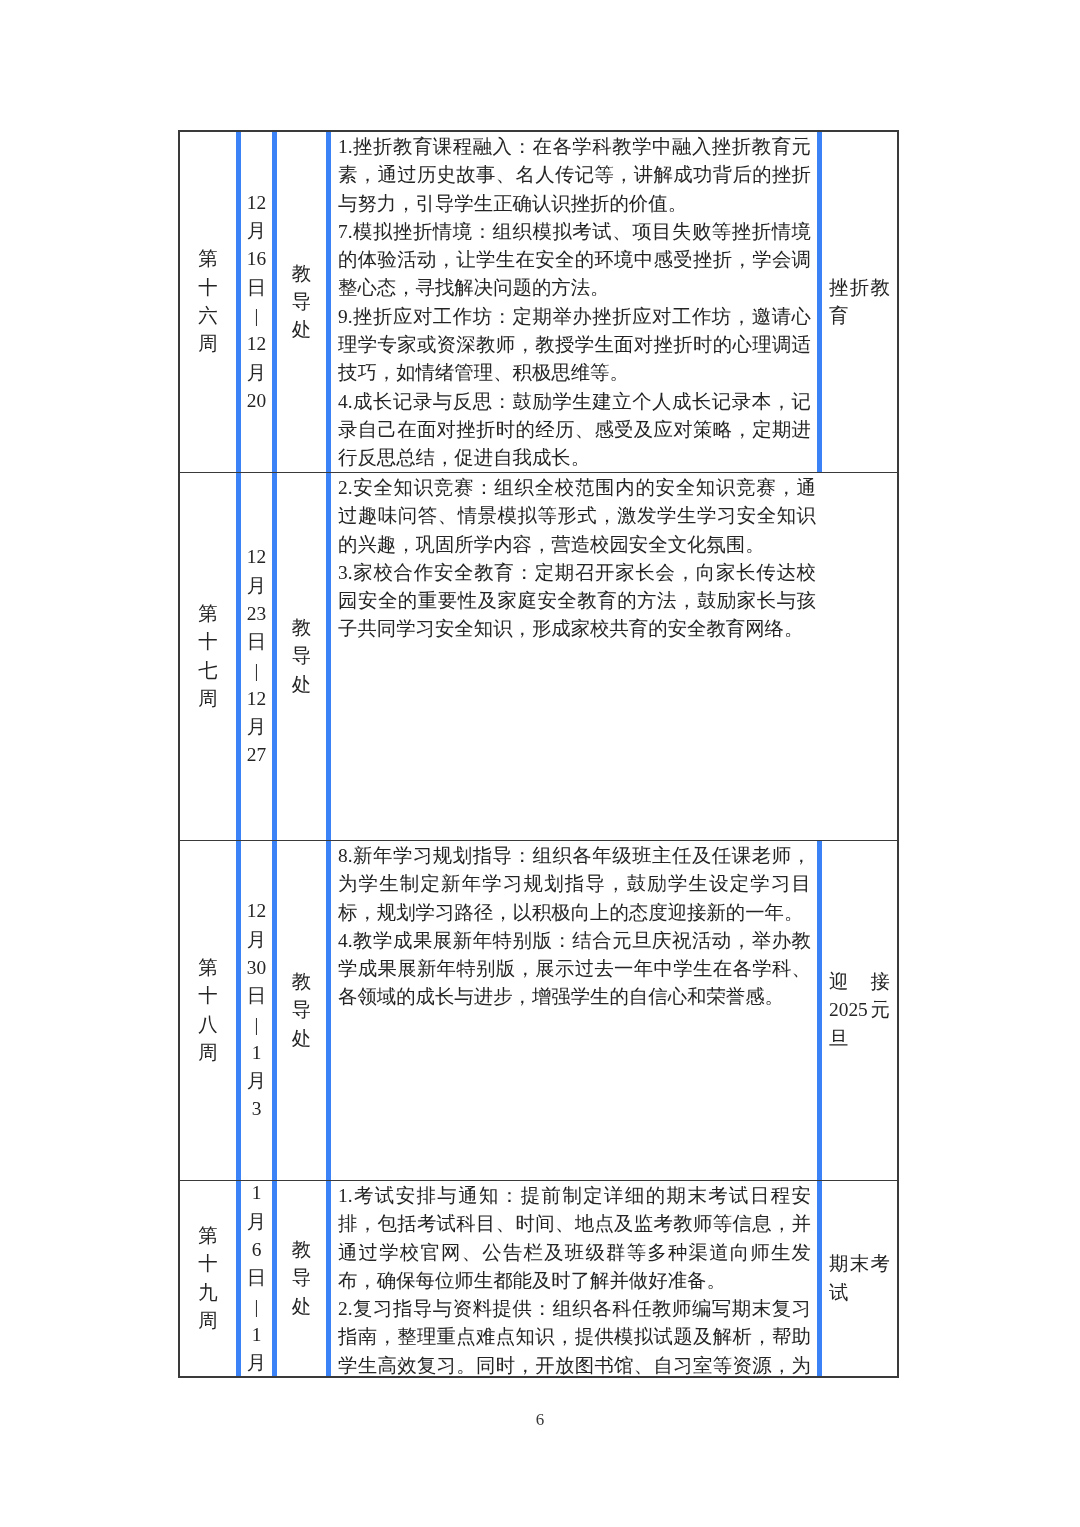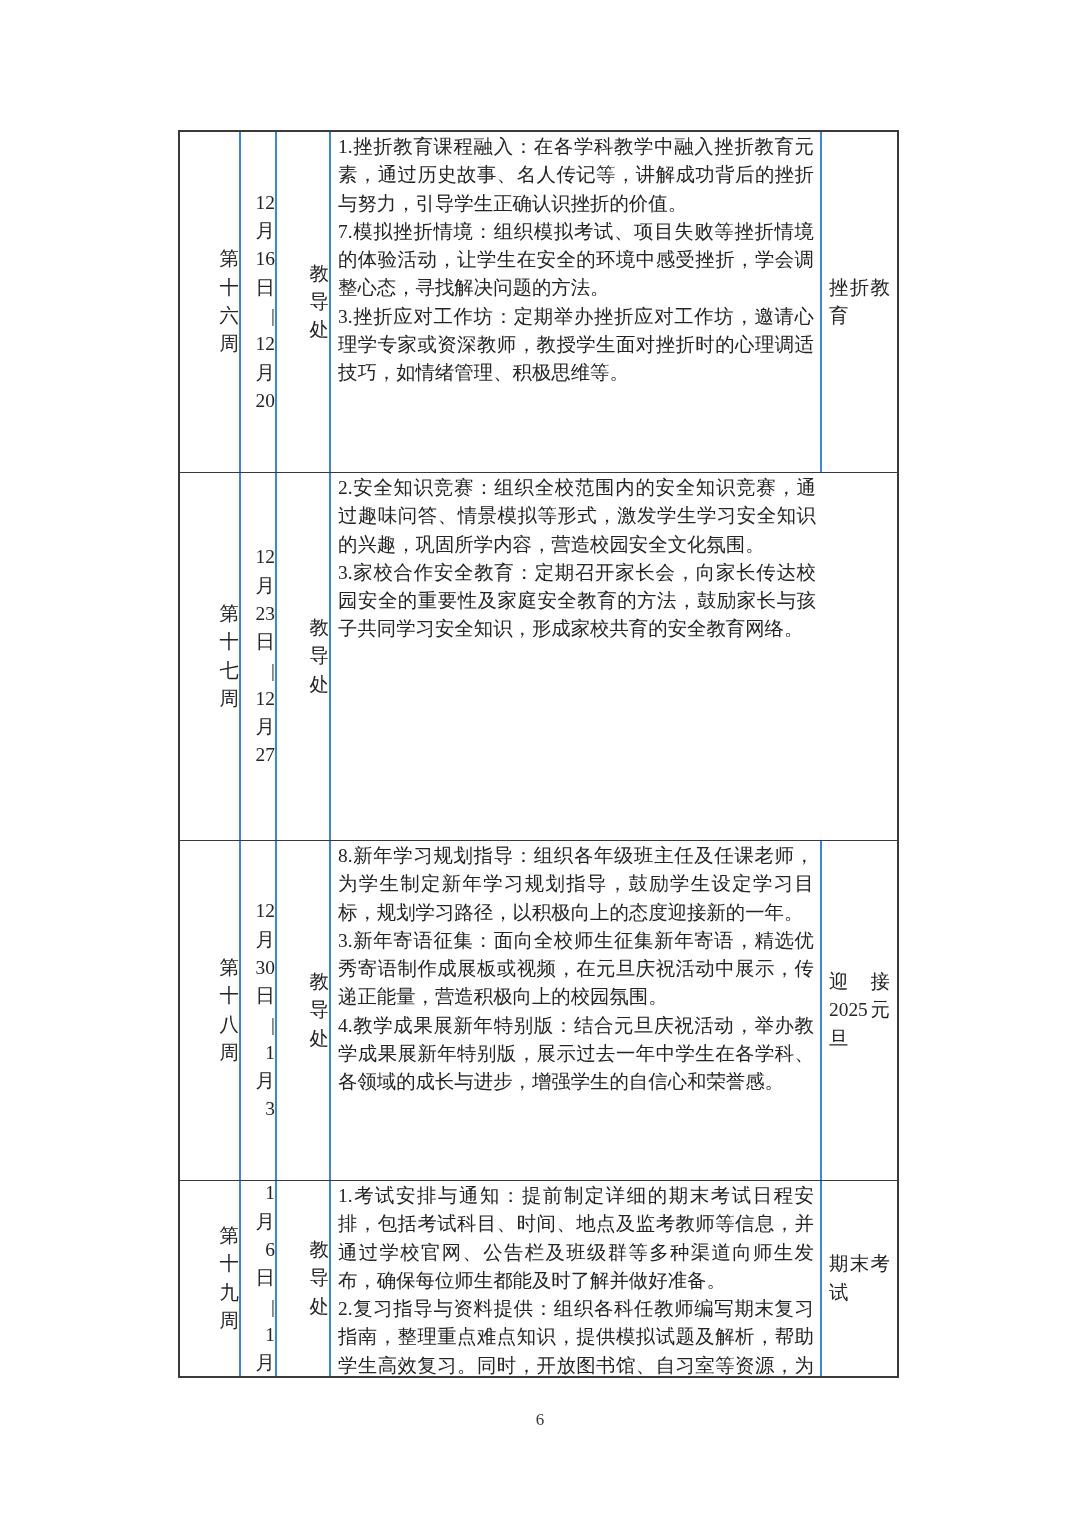--- a/index.html
+++ b/index.html
@@ -17,39 +17,39 @@
     border:2px solid #3a3a3a;
     box-sizing:border-box;
   }
   .trow{
     display:flex;
     border-bottom:1px solid #3a3a3a;
     box-sizing:border-box;
   }
   .trow:last-child{border-bottom:none;}
   .cell{
-    border-right:2px solid #3b82f6;
+    border-right:5px solid #3b82f6;
     box-sizing:border-box;
     overflow:hidden;
     font-size:19.4px;
     line-height:28.3px;
   }
   .cell:last-child{border-right:none;}
   .r0{height:341px}
   .r1{height:368px}
   .r2{height:340px}
   .r3{height:195px}
   .c-week{width:61px}
   .c-date{width:36px}
   .c-dept{width:54px}
   .c-body{width:491px}
   .c-theme{width:75px}
   .vstack{
     display:flex;flex-direction:column;justify-content:center;
-    text-align:right;white-space:pre-line;
+    text-align:center;white-space:pre-line;
   }
   .c-body{padding:1px 6px 0 7px;}
   .c-body p{margin:0;text-align:justify;text-justify:inter-character;}
   .c-theme{display:flex;align-items:center;padding:0 7px;}
   .c-theme .theme-txt{width:100%;text-align:justify;text-justify:inter-character;}
   .page-num{
     position:absolute;left:0;top:1410px;width:100%;
     text-align:center;font-size:17px;color:#3a3a3a;
   }
 </style>
@@ -72,21 +72,22 @@
 |
 12
 月
 20</div>
       <div class="cell c-dept vstack">教
 导
 处</div>
       <div class="cell c-body">
         <p>1.挫折教育课程融入：在各学科教学中融入挫折教育元素，通过历史故事、名人传记等，讲解成功背后的挫折与努力，引导学生正确认识挫折的价值。</p>
         <p>7.模拟挫折情境：组织模拟考试、项目失败等挫折情境的体验活动，让学生在安全的环境中感受挫折，学会调整心态，寻找解决问题的方法。</p>
-        <p>3.挫折应对工作坊：定期举办挫折应对工作坊，邀请心理学专家或资深教师，教授学生面对挫折时的心理调适技巧，如情绪管理、积极思维等。</p>
+        <p>9.挫折应对工作坊：定期举办挫折应对工作坊，邀请心理学专家或资深教师，教授学生面对挫折时的心理调适技巧，如情绪管理、积极思维等。</p>
+        <p>4.成长记录与反思：鼓励学生建立个人成长记录本，记录自己在面对挫折时的经历、感受及应对策略，定期进行反思总结，促进自我成长。</p>
       </div>
       <div class="cell c-theme">
         <div class="theme-txt">挫折教育</div>
       </div>
     </div>
 
     <div class="trow r1">
       <div class="cell c-week vstack">第
 十
 七
@@ -119,21 +120,20 @@
 日
 |
 1
 月
 3</div>
       <div class="cell c-dept vstack">教
 导
 处</div>
       <div class="cell c-body">
         <p>8.新年学习规划指导：组织各年级班主任及任课老师，为学生制定新年学习规划指导，鼓励学生设定学习目标，规划学习路径，以积极向上的态度迎接新的一年。</p>
-        <p>3.新年寄语征集：面向全校师生征集新年寄语，精选优秀寄语制作成展板或视频，在元旦庆祝活动中展示，传递正能量，营造积极向上的校园氛围。</p>
         <p>4.教学成果展新年特别版：结合元旦庆祝活动，举办教学成果展新年特别版，展示过去一年中学生在各学科、各领域的成长与进步，增强学生的自信心和荣誉感。</p>
       </div>
       <div class="cell c-theme">
         <div class="theme-txt">迎接2025元旦</div>
       </div>
     </div>
 
     <div class="trow r3">
       <div class="cell c-week vstack">第
 十

